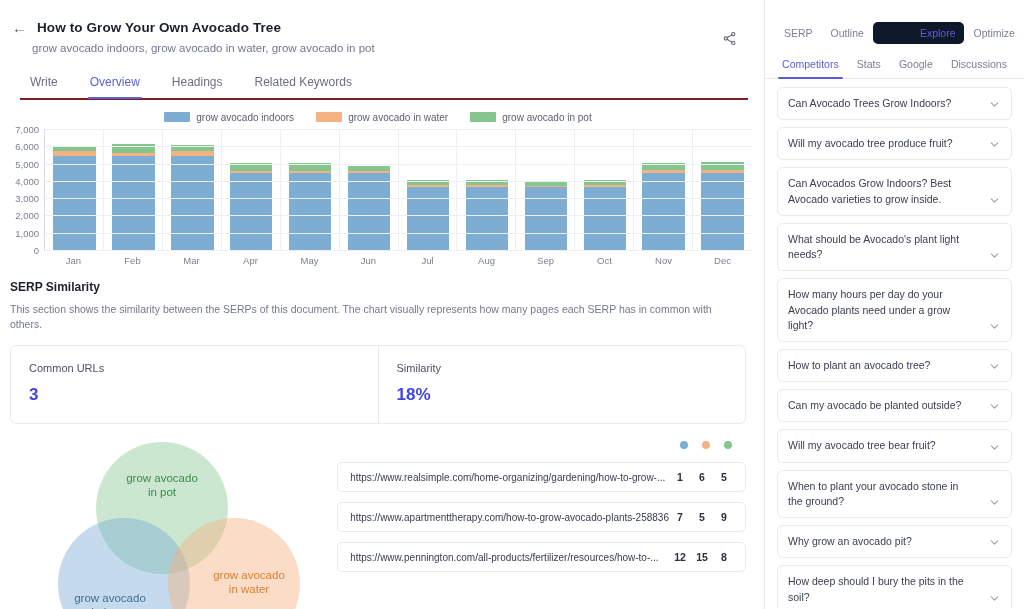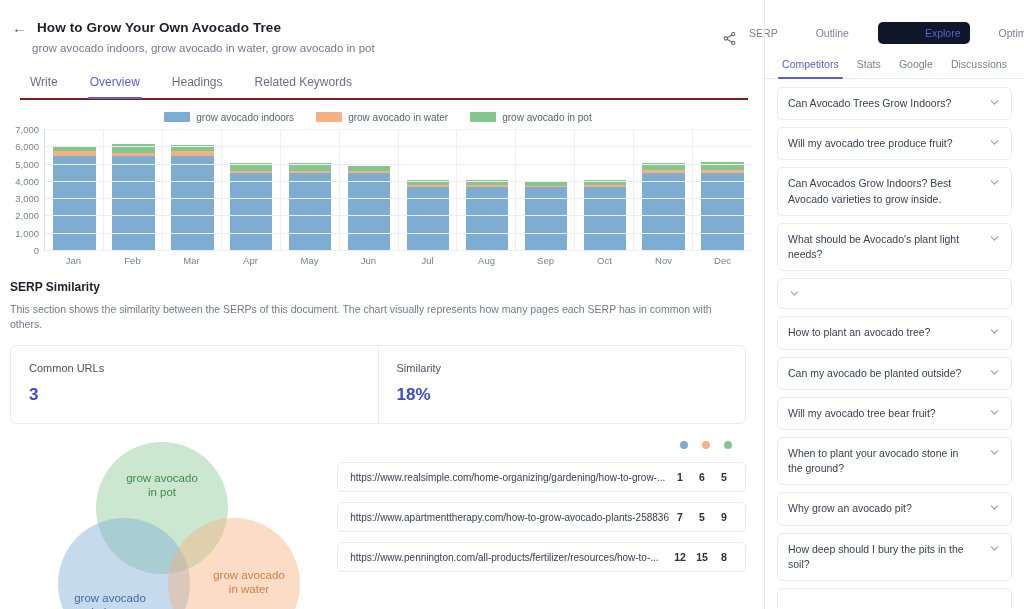--- a/index.html
+++ b/index.html
@@ -106,21 +106,21 @@
     flex: 1; font-size: 10px; color: #3b4050; white-space: nowrap;
     overflow: hidden; text-overflow: ellipsis;
   }
   .url-num {
     width: 22px; text-align: center; font-size: 10.5px;
     font-weight: bold; color: #2b2f3a;
   }
 
   
   .right { width: 259px; height: 609px; background: #fff; }
-  .r-tabs-top { display: flex; justify-content: center; align-items: center; padding: 22px 10px 0 10px; gap: 20px; }
+  .r-tabs-top { display: flex; justify-content: flex-start; align-items: center; padding: 22px 10px 0 10px; }
   .r-tab {
     font-size: 10.5px; color: #7c8090; padding: 5px 9px;
     border-radius: 5px; cursor: pointer; white-space: nowrap;
   }
   .r-tab.active { color: #5b5fd6; background: #0f172a; padding-left: 47px; }
 
   .r-tabs-sub {
     display: flex; justify-content: space-around; align-items: flex-end;
     padding: 10px 8px 0 8px; border-bottom: 1px solid #e8eaef;
   }
@@ -129,21 +129,21 @@
     cursor: pointer; position: relative; white-space: nowrap;
   }
   .r-subtab.active { color: #5b5fd6; }
   .r-subtab.active::after {
     content: ""; position: absolute; left: -2px; right: -2px; bottom: -1px;
     height: 2px; background: #5b5fd6; border-radius: 2px;
   }
 
   .q-list { padding: 8px 12px 0 12px; overflow: hidden; height: 529px; }
   .q-item {
-    display: flex; align-items: flex-start; gap: 20px;
+    display: flex; align-items: flex-end; gap: 20px;
     border: 1px solid #e8eaef; border-radius: 6px; background: #fff;
     padding: 8px 10px; margin-bottom: 7px; min-height: 28px; cursor: pointer;
   }
   .q-text { flex: 1; font-size: 10.5px; color: #3b4050; line-height: 1.45; }
   .chev { flex: 0 0 auto; color: #9aa0ad; display: flex; align-items: center; }
 </style>
 </head>
 <body>
 
 <div class="app">
@@ -413,20 +413,21 @@
         </div>
         <div class="q-item">
           <div class="q-text">What should be Avocado's plant light needs?</div>
           <div class="chev">
             <svg width="13" height="13" viewBox="0 0 24 24" fill="none" stroke="#9aa0ad" stroke-width="2" stroke-linecap="round" stroke-linejoin="round">
               <polyline points="6 9 12 15 18 9"></polyline>
             </svg>
           </div>
         </div>
         <div class="q-item">
+          <div class="q-text">How many hours per day do your Avocado plants need under a grow light?</div>
           <div class="chev">
             <svg width="13" height="13" viewBox="0 0 24 24" fill="none" stroke="#9aa0ad" stroke-width="2" stroke-linecap="round" stroke-linejoin="round">
               <polyline points="6 9 12 15 18 9"></polyline>
             </svg>
           </div>
         </div>
         <div class="q-item">
           <div class="q-text">How to plant an avocado tree?</div>
           <div class="chev">
             <svg width="13" height="13" viewBox="0 0 24 24" fill="none" stroke="#9aa0ad" stroke-width="2" stroke-linecap="round" stroke-linejoin="round">

